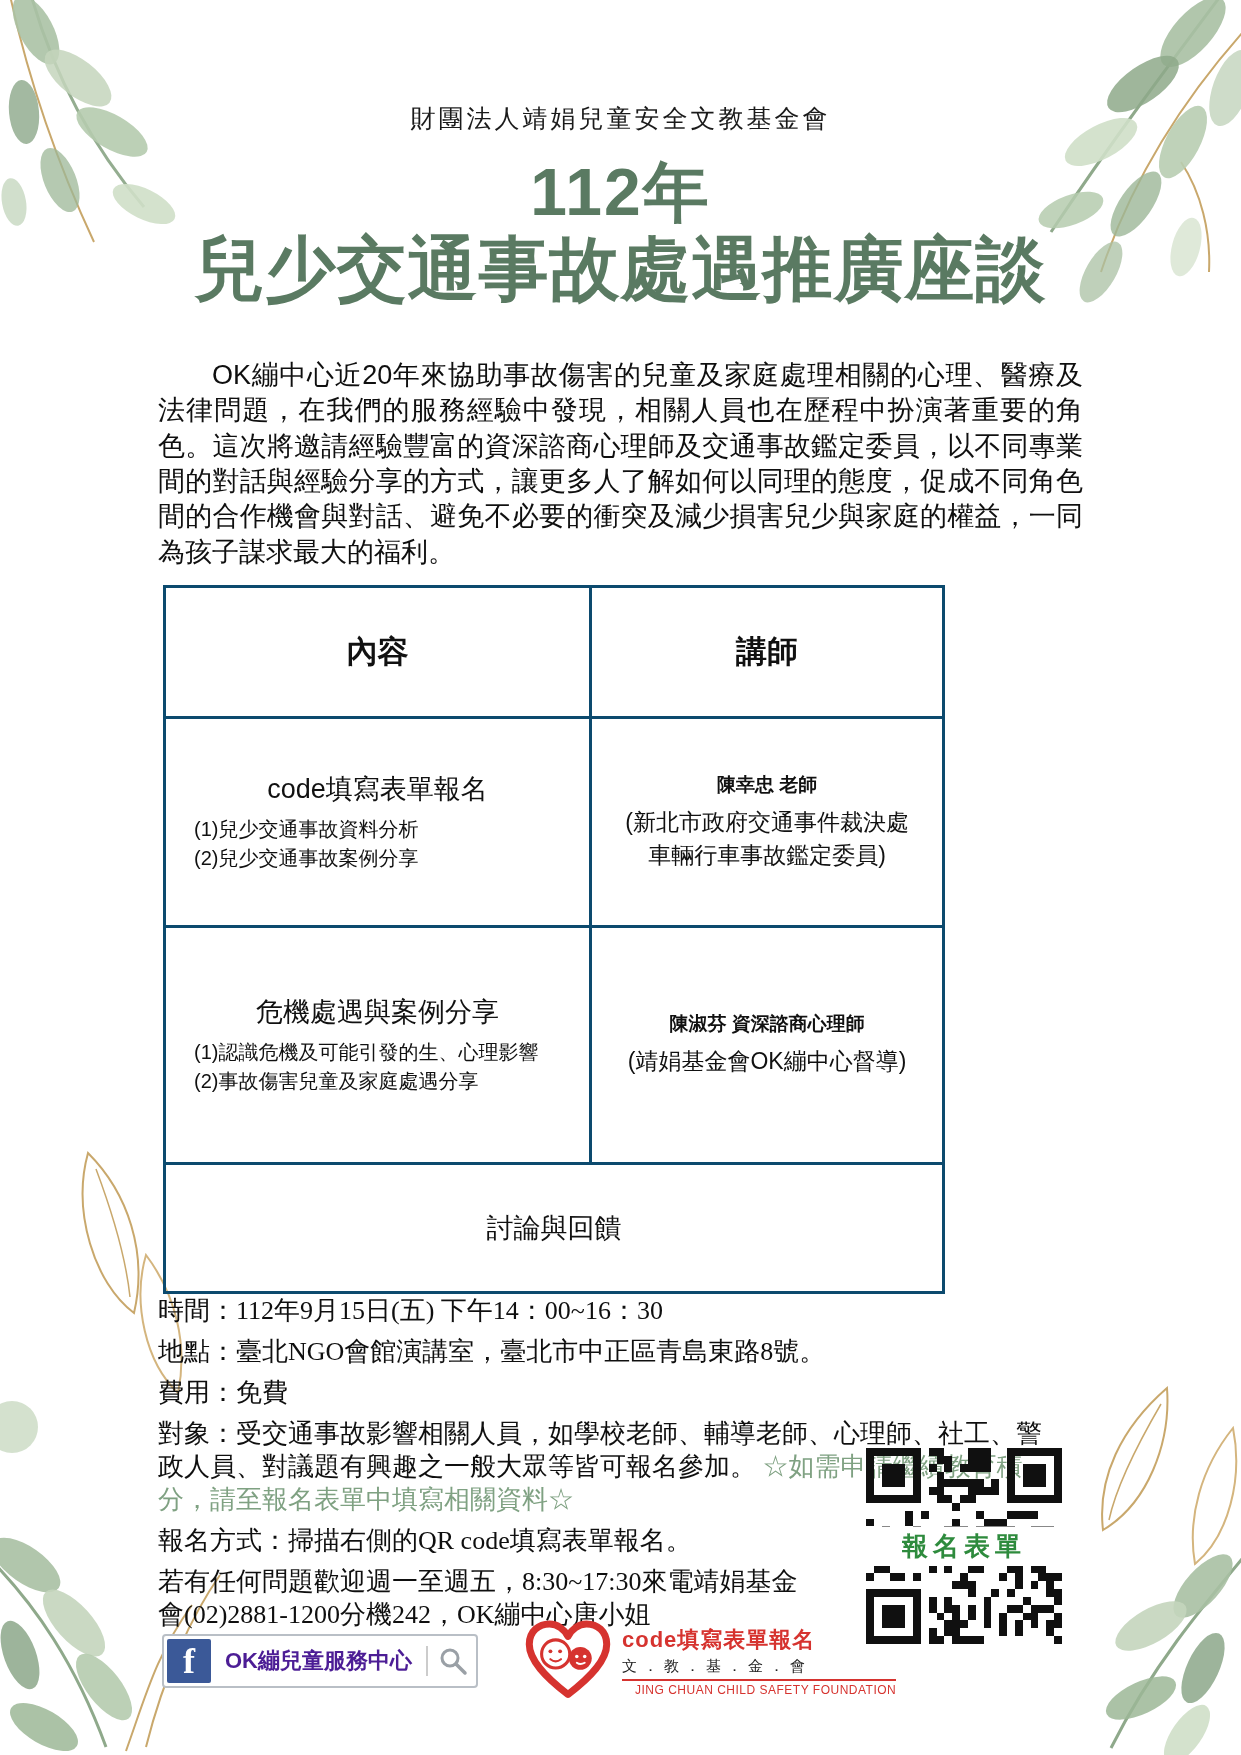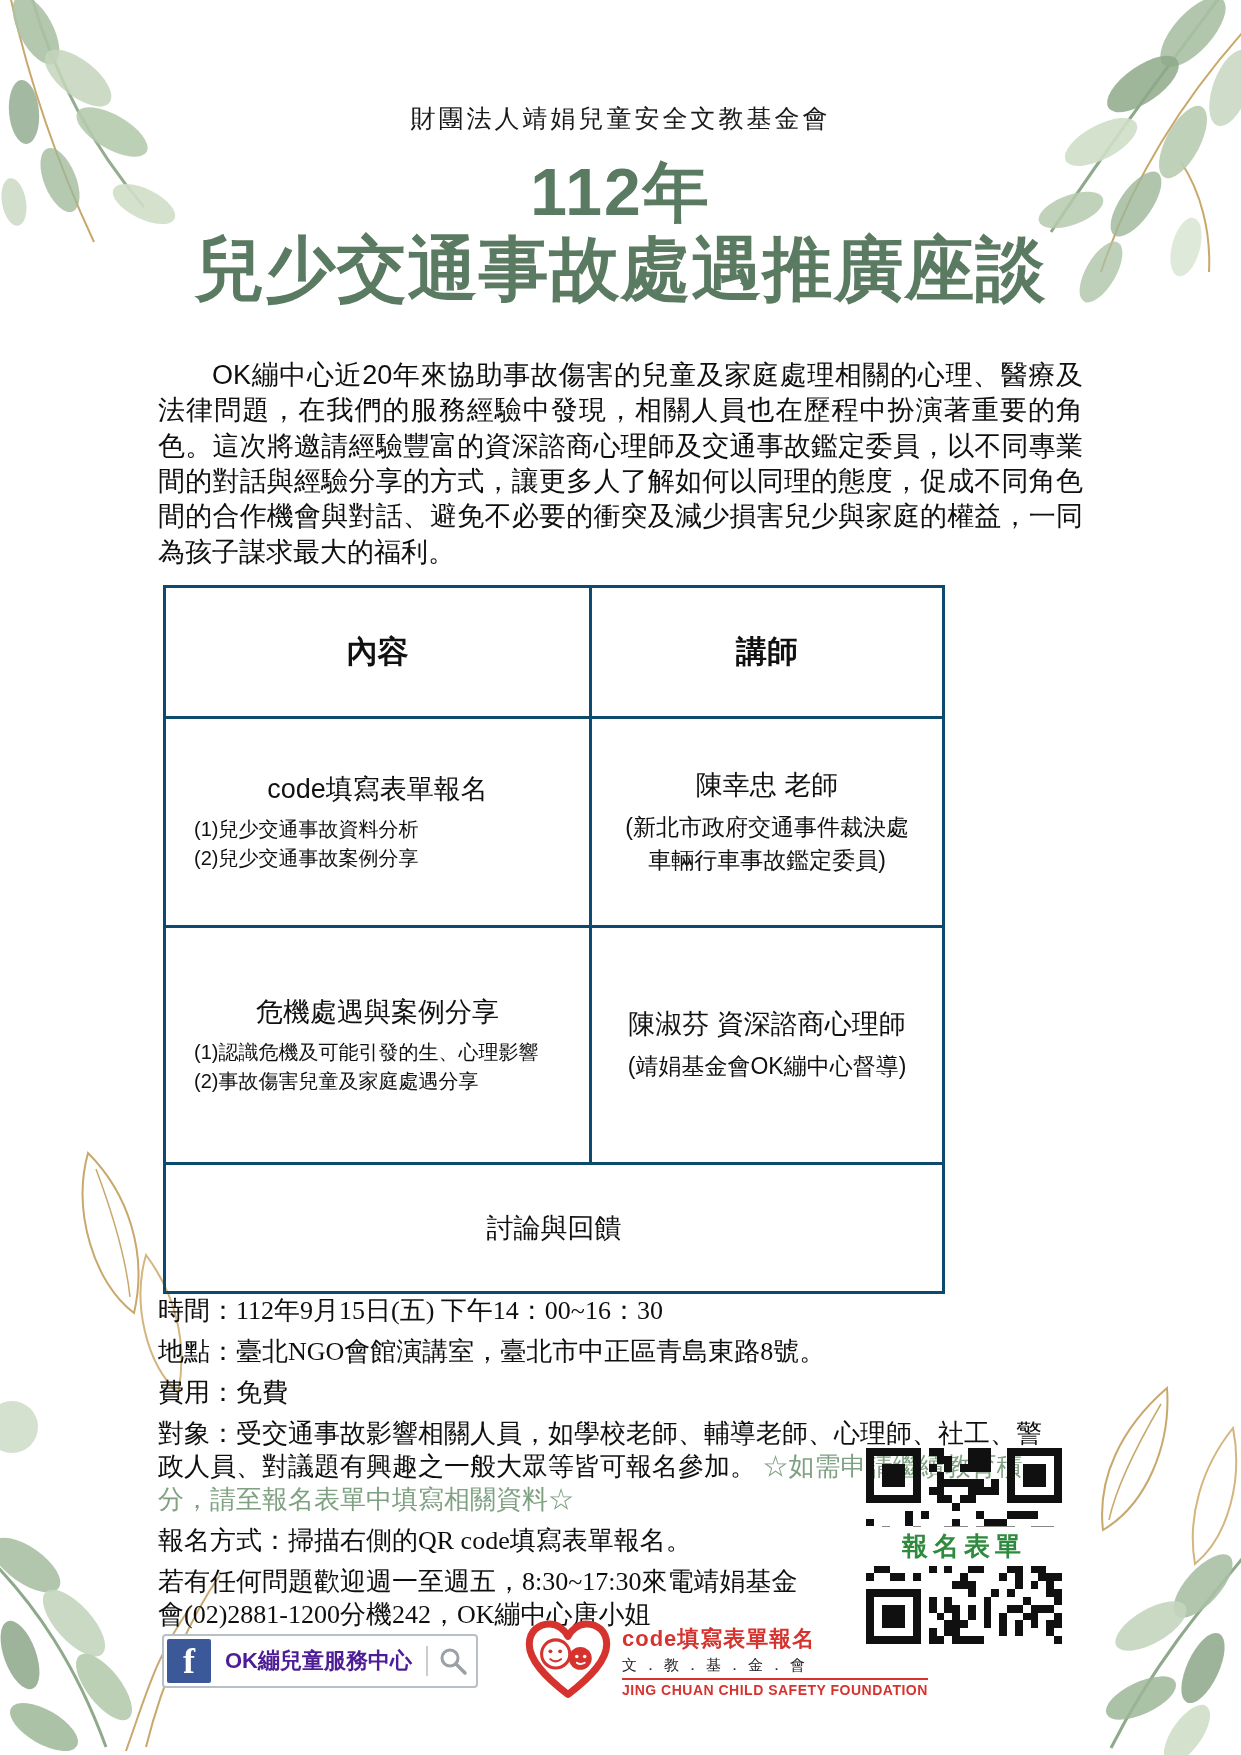--- a/index.html
+++ b/index.html
@@ -19,21 +19,21 @@
     line-height:1.31;text-align:justify;text-indent:2em;color:#0f0f0f;}
   table.schedule{position:absolute;top:585px;left:163px;width:782px;
     border-collapse:collapse;table-layout:fixed;}
   table.schedule td{border:3px solid #0c4a6e;vertical-align:middle;padding:6px 24px;}
   .th-cell{height:116px;text-align:center;font-size:31px;font-weight:bold;}
   .session-cell{height:194px;}
   .session-cell.r2{height:222px;margin-top:36px;}
   .session-title{text-align:center;font-size:27px;margin-bottom:8px;}
   .session-item{font-size:20px;line-height:1.45;text-align:left;padding-left:4px;}
   .lect-cell{text-align:center;}
-  .lect-name{font-size:27px;margin-bottom:8px;}
+  .lect-name{font-size:19px;margin-bottom:8px;font-weight:bold;}
   .lect-desc{font-size:23px;line-height:1.45;}
   .footer-cell{height:114px;text-align:center;font-size:27px;}
   .details{position:absolute;top:1286px;left:158px;width:884px;font-size:26px;
     line-height:1.27;color:#0f0f0f;}
   .details p{margin:8px 0 4px 0;font-family:Liberation Serif, serif;}
   .note-green{color:var(--note-green,#7fa182);}
   .contact{margin-top:26px;width:648px;}
   .qr-wrap{position:absolute;left:866px;top:1448px;width:196px;height:196px;}
   .qr-label{position:absolute;left:0;top:50%;transform:translateY(-50%);width:100%;
     background:#fff;text-align:center;font-size:26px;font-weight:bold;
@@ -44,21 +44,21 @@
   .fb-icon{width:44px;height:44px;background:var(--fb-blue,#3b5998);color:#fff;
     display:flex;align-items:center;justify-content:center;font-size:36px;
     font-weight:bold;border-radius:2px;font-family:"Liberation Serif",serif;}
   .fb-text{font-size:22px;font-weight:bold;color:#4c1d95;padding:0 4px;}
   .fb-search{display:flex;align-items:center;padding-left:10px;border-left:2px solid #ccc;}
   .logo{display:flex;align-items:center;gap:10px;}
   .logo-text{display:flex;flex-direction:column;}
   .logo-zh{color:var(--logo-red,#d6332f);font-weight:bold;font-size:22px;letter-spacing:1px;}
   .logo-dots{color:#222;font-size:15px;letter-spacing:6px;margin-top:2px;}
   .logo-rule{height:2px;background:var(--logo-red,#d6332f);margin:3px 0 2px 0;border:none;}
-  .logo-en{color:var(--logo-red,#d6332f);font-size:14px;font-weight:bold;letter-spacing:.5px;}
+  .logo-en{color:var(--logo-red,#d6332f);font-size:12px;font-weight:normal;letter-spacing:.5px;margin-left:13px;}
 </style>
 </head>
 <body>
 
 <div class="page">
 
   <svg class="decor" style="left:-6px;top:-8px" width="200" height="290" viewBox="0 0 200 290">
     <path d="M34,-8 C52,60 86,140 150,215" stroke="#94ad90" stroke-width="3" fill="none"></path>
     <path d="M14,-6 C30,70 58,160 100,250" stroke="#c9a86c" stroke-width="2" fill="none"></path>
     <ellipse cx="42" cy="38" rx="38" ry="17" fill="#abc2a5" opacity="0.9" transform="rotate(62 42 38)"></ellipse>

